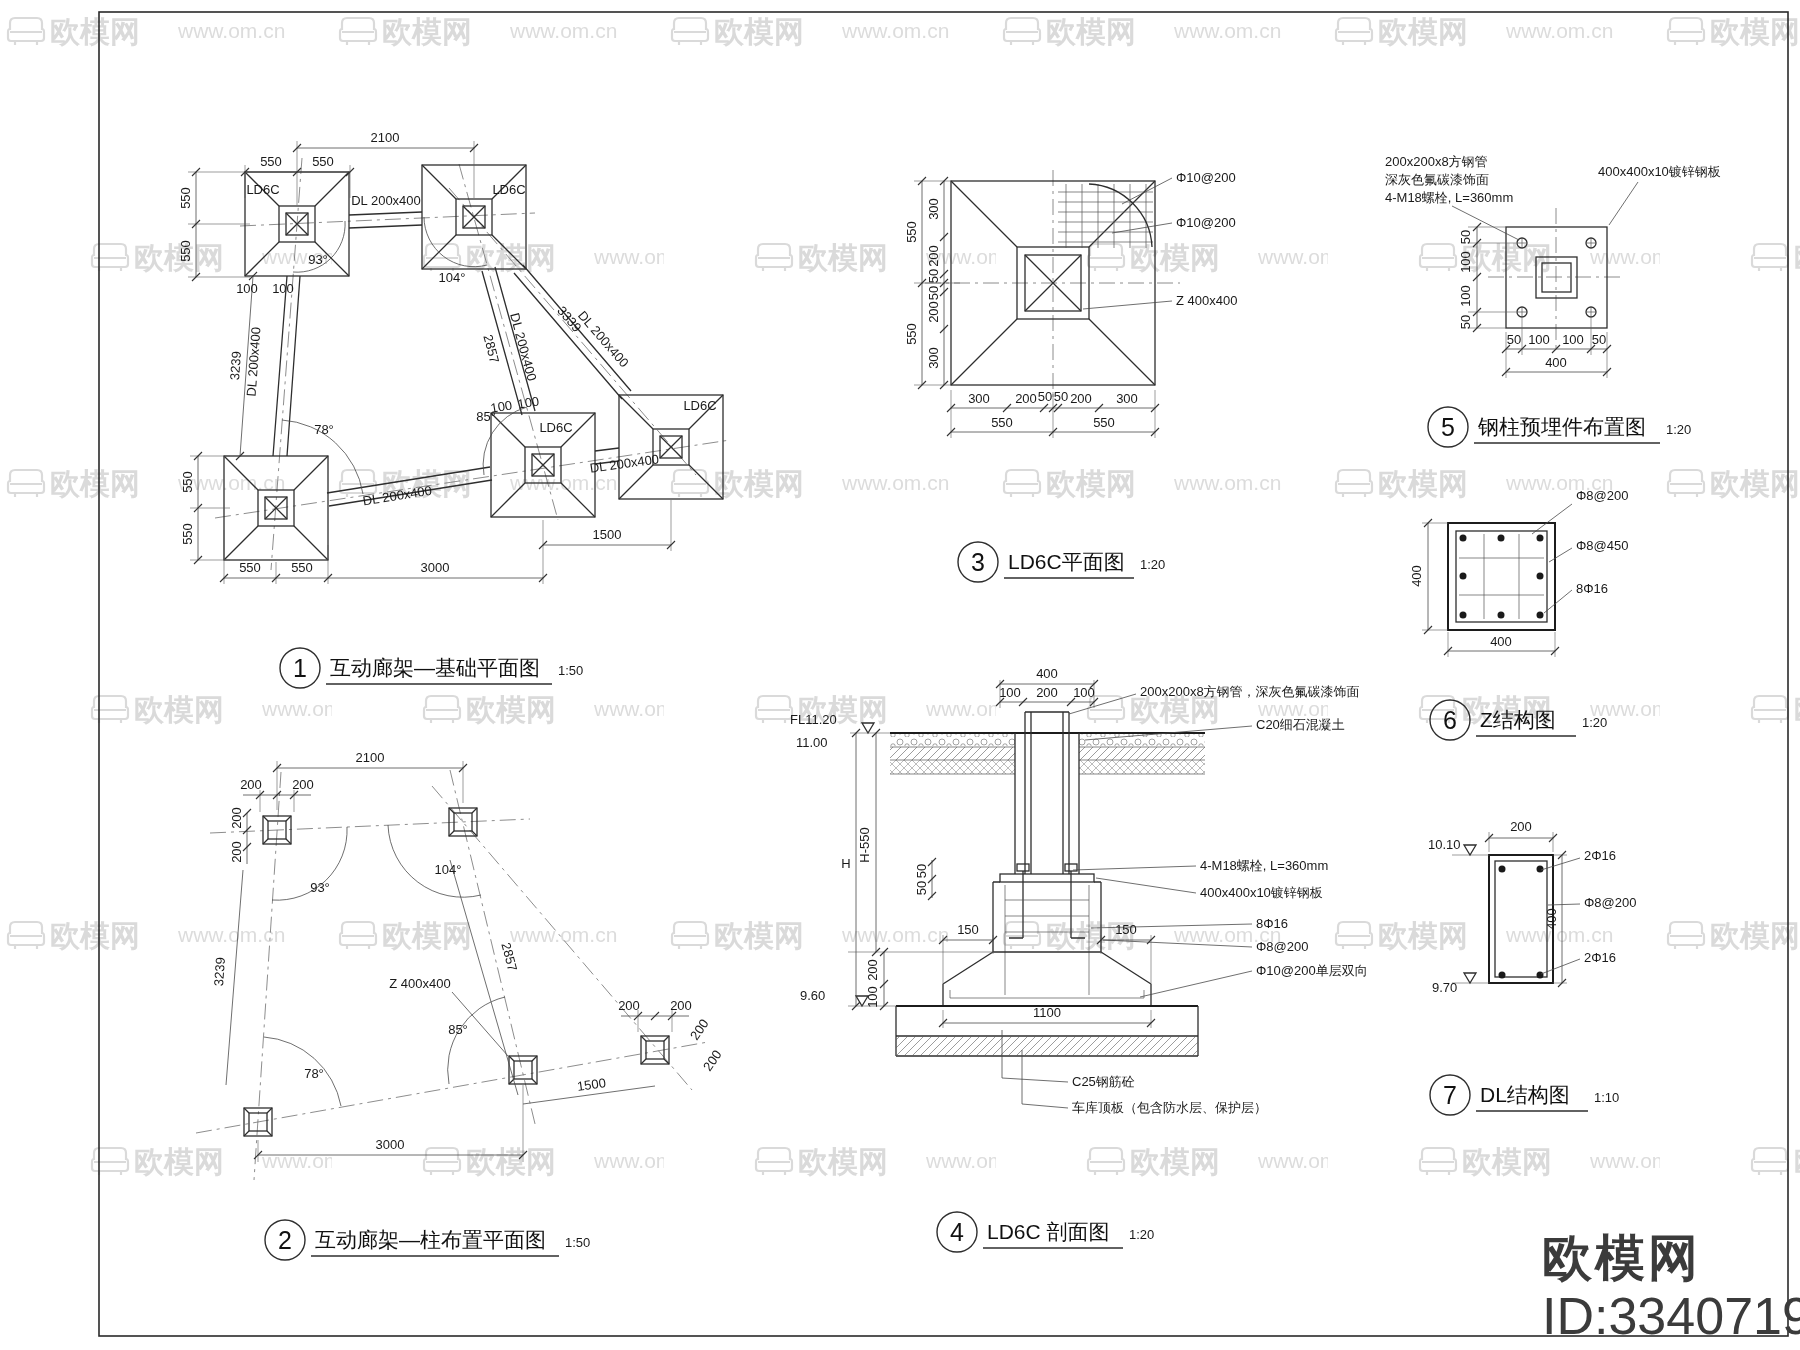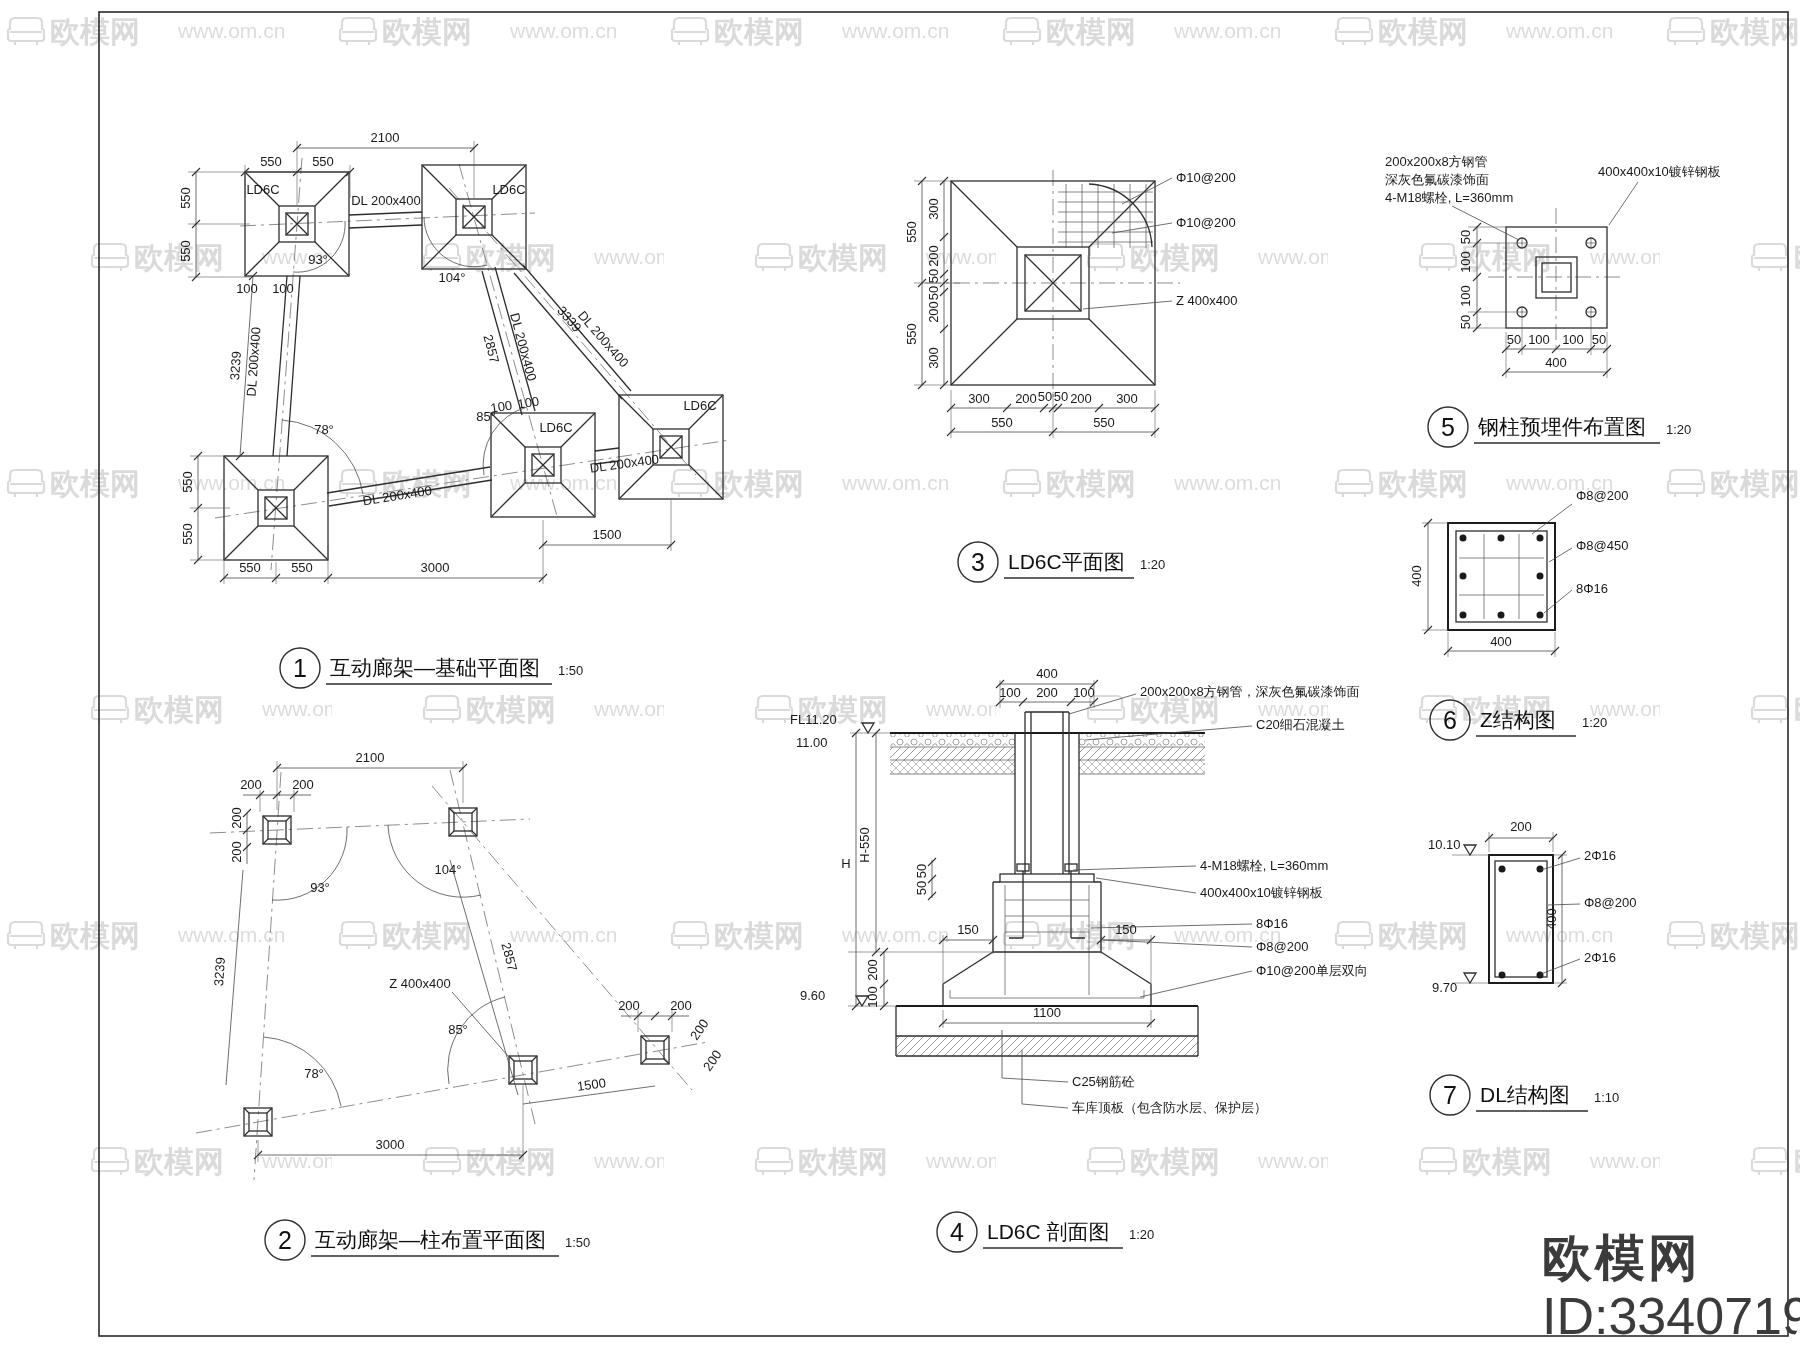--- a/index.html
+++ b/index.html
@@ -1,17 +1,17 @@
 <!DOCTYPE html>
 <html><head>
 <meta charset="utf-8">
 <style>
   html,body{margin:0;padding:0;background:#fff;}
   .page{position:relative;width:1800px;height:1350px;background:#fff;overflow:hidden;
-        font-family:"Liberation Sans",sans-serif;border-radius:32px;}
+        font-family:"Liberation Sans",sans-serif;}
   svg{position:absolute;left:0;top:0;}
   
   .ln{fill:none;stroke:#2e2e2e;stroke-width:1.3;}
   .th{fill:none;stroke:#1c1c1c;stroke-width:2;}
   .dl{fill:none;stroke:#4a4a4a;stroke-width:.8;}
   .tk{fill:none;stroke:#333;stroke-width:1.1;}
   .ex{fill:none;stroke:#5a5a5a;stroke-width:.6;}
   .cl{fill:none;stroke:#707070;stroke-width:.8;stroke-dasharray:16 5 3 5;}
   .thin{fill:none;stroke:#555;stroke-width:.7;}
   .wh{fill:#fff;}

